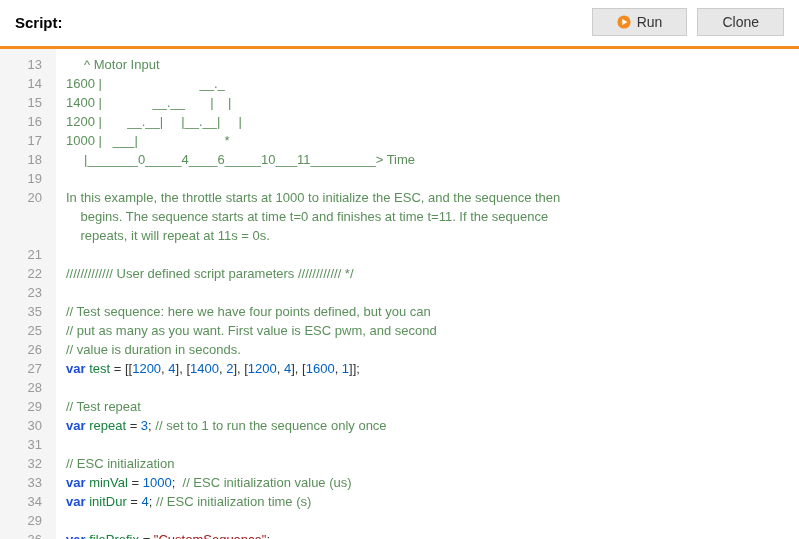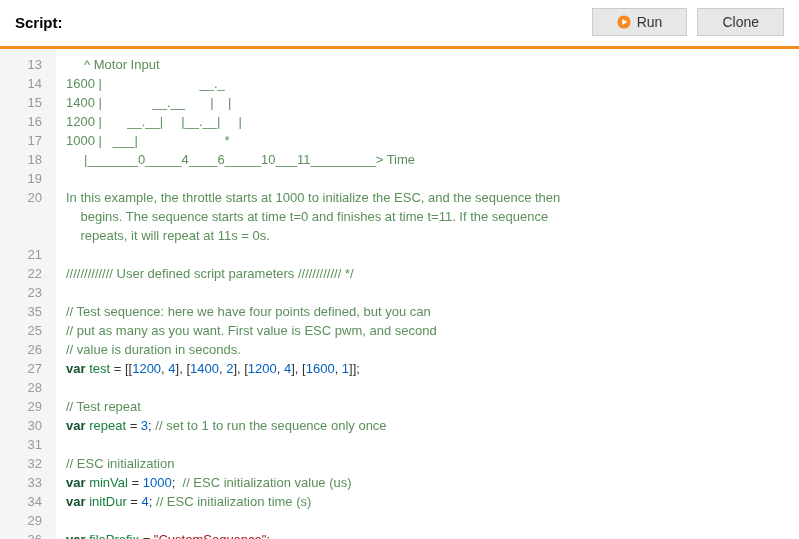--- a/index.html
+++ b/index.html
@@ -16,21 +16,21 @@
 .orange-bar { height: 3px; background: #f58a1f; }
 
 .editor { display: flex; font-family: Liberation Sans, sans-serif; font-size: 13px; line-height: 19px; height: calc(539px - 48px); overflow: hidden; }
 .gutter { background: #f5f5f5; color: #999; text-align: right; padding: 6px 8px 6px 0; user-select: none; width: 56px; border-right: 0; }
 .gutter div { padding-right: 6px; }
 .code { padding: 6px 0 6px 10px; white-space: pre; color: #333; flex: 1; overflow: hidden; }
 .code .line { min-height: 19px; }
 
 
 .cm { color: #5a8f5a; } 
-.kw { color: #14532d; font-weight: 600; } 
+.kw { color: #1d4ed8; font-weight: 600; } 
 .nm { color: #0060c0; } 
 .st { color: #a31515; } 
 .id { color: #15803d; } 
 </style>
 </head>
 <body>
 
 <div class="header">
   <span class="script-label">Script:</span>
   <div class="spacer"></div>

